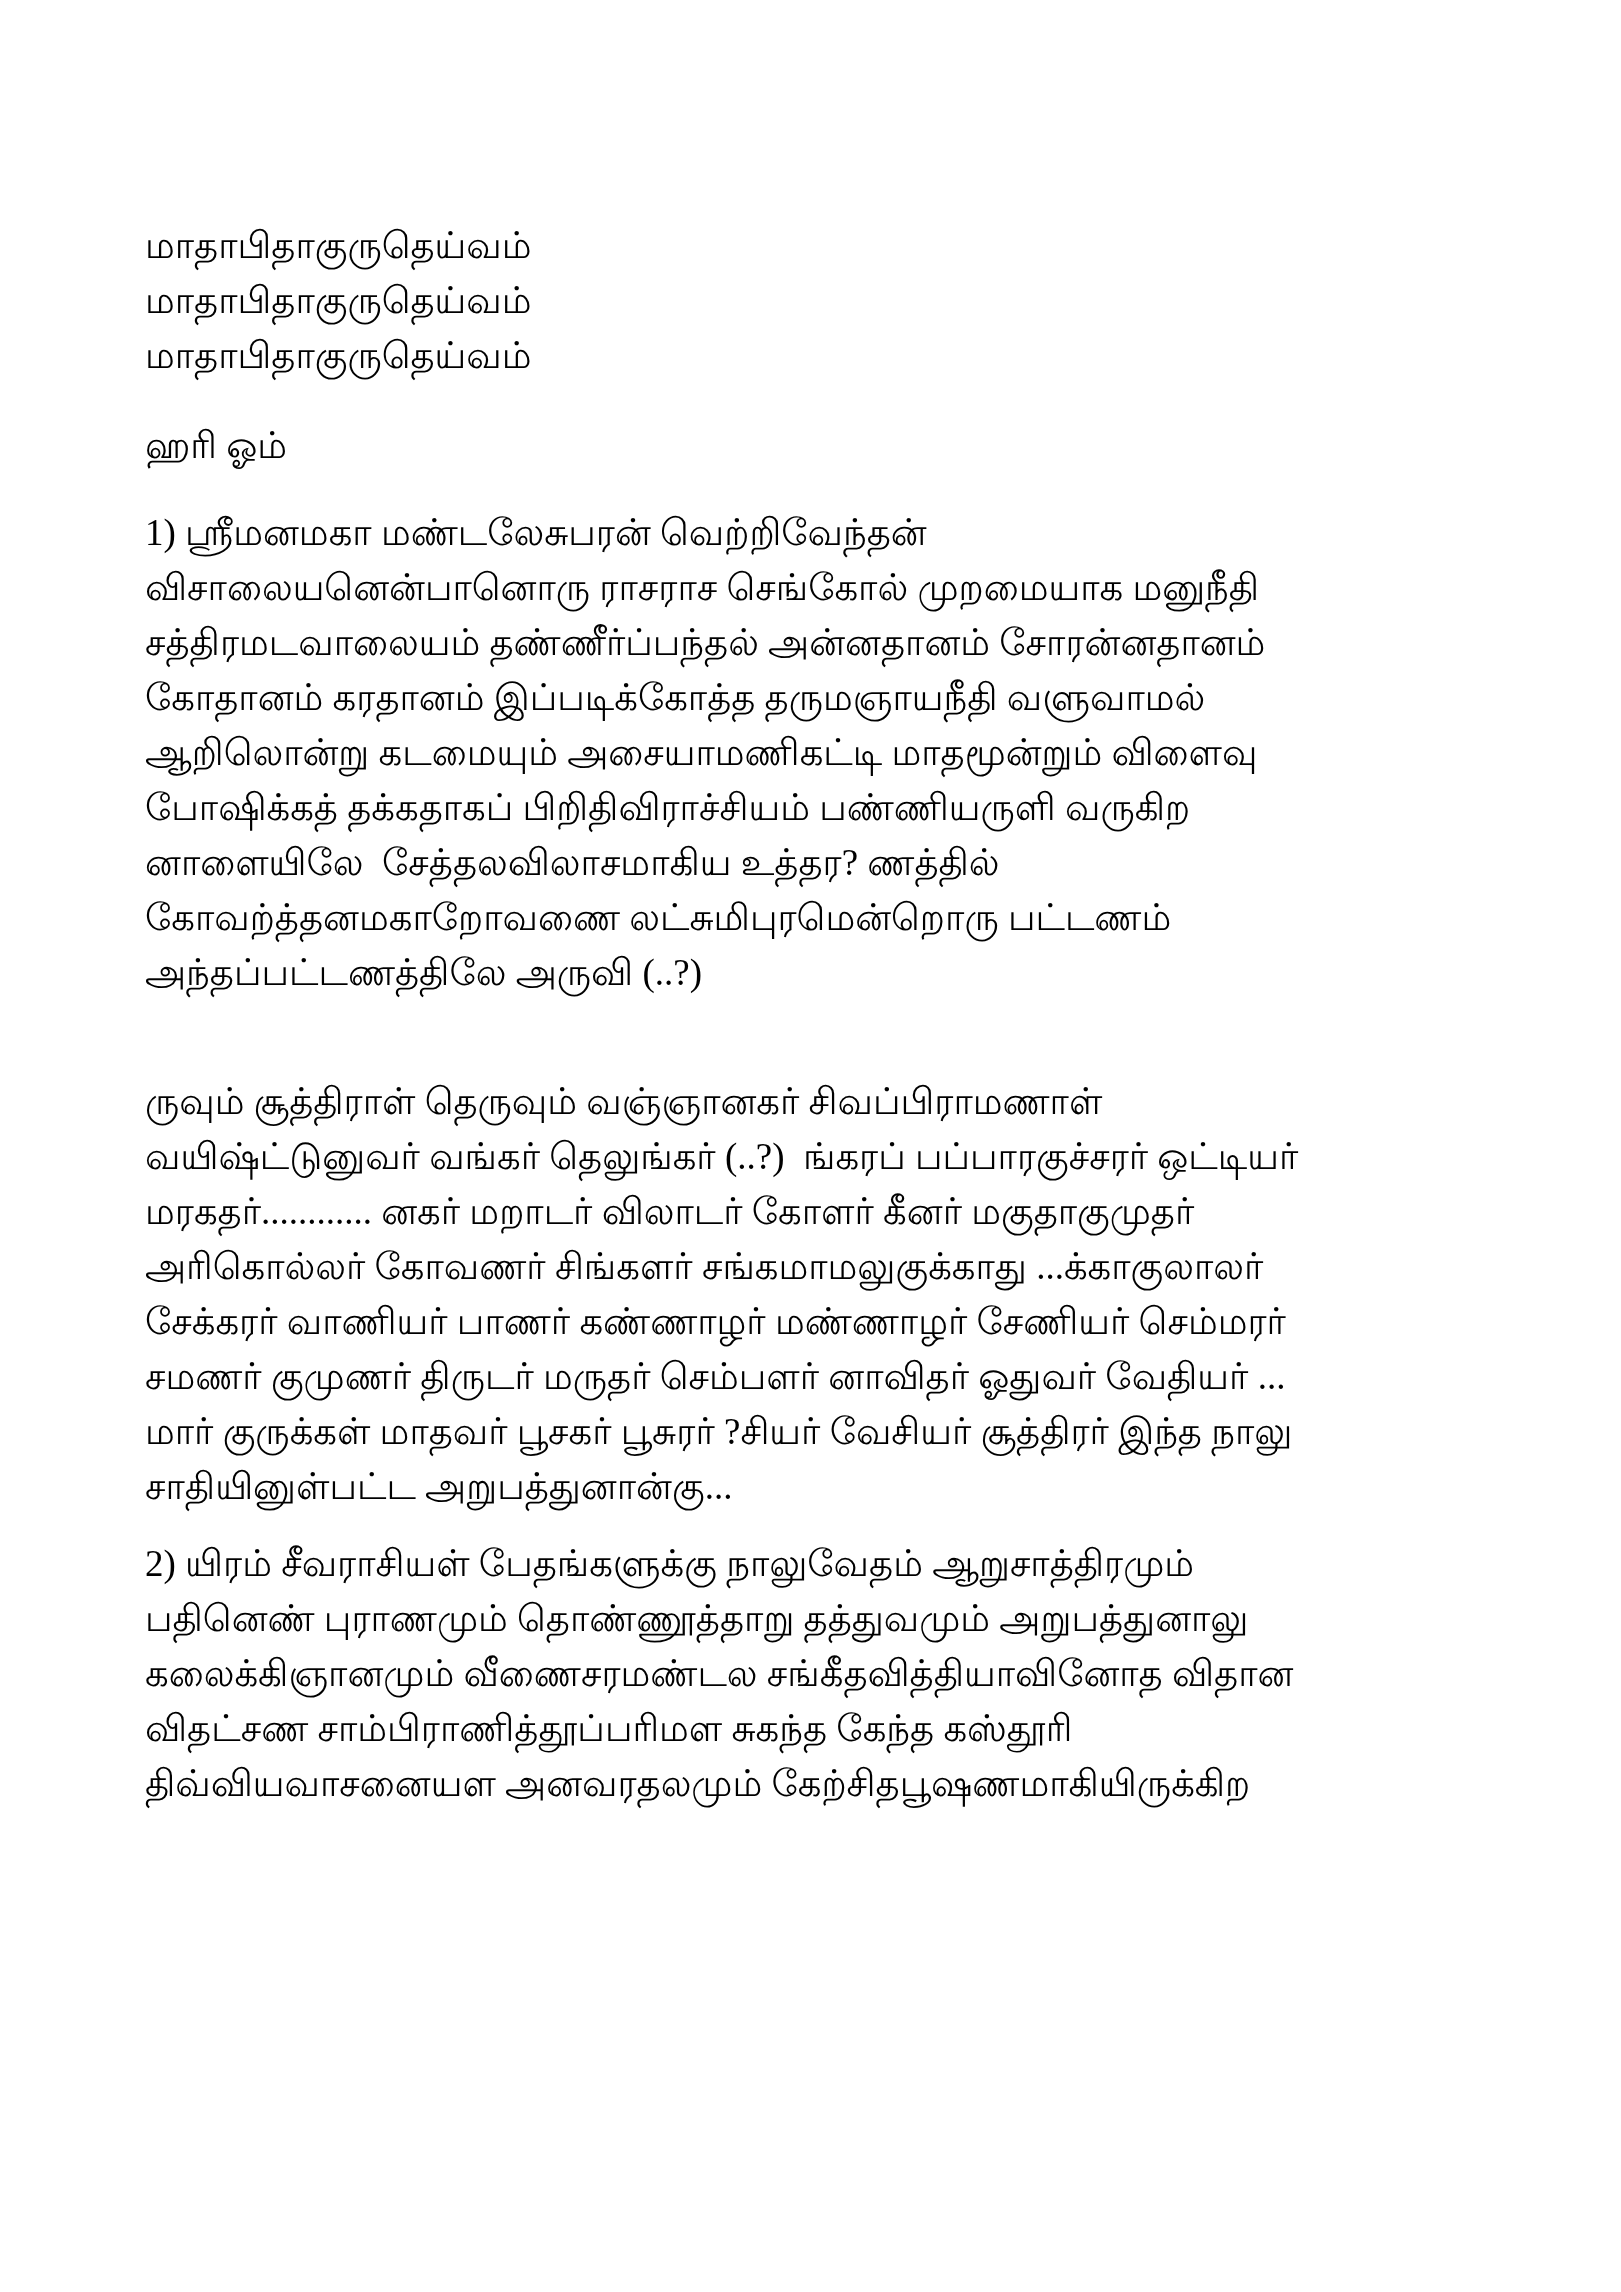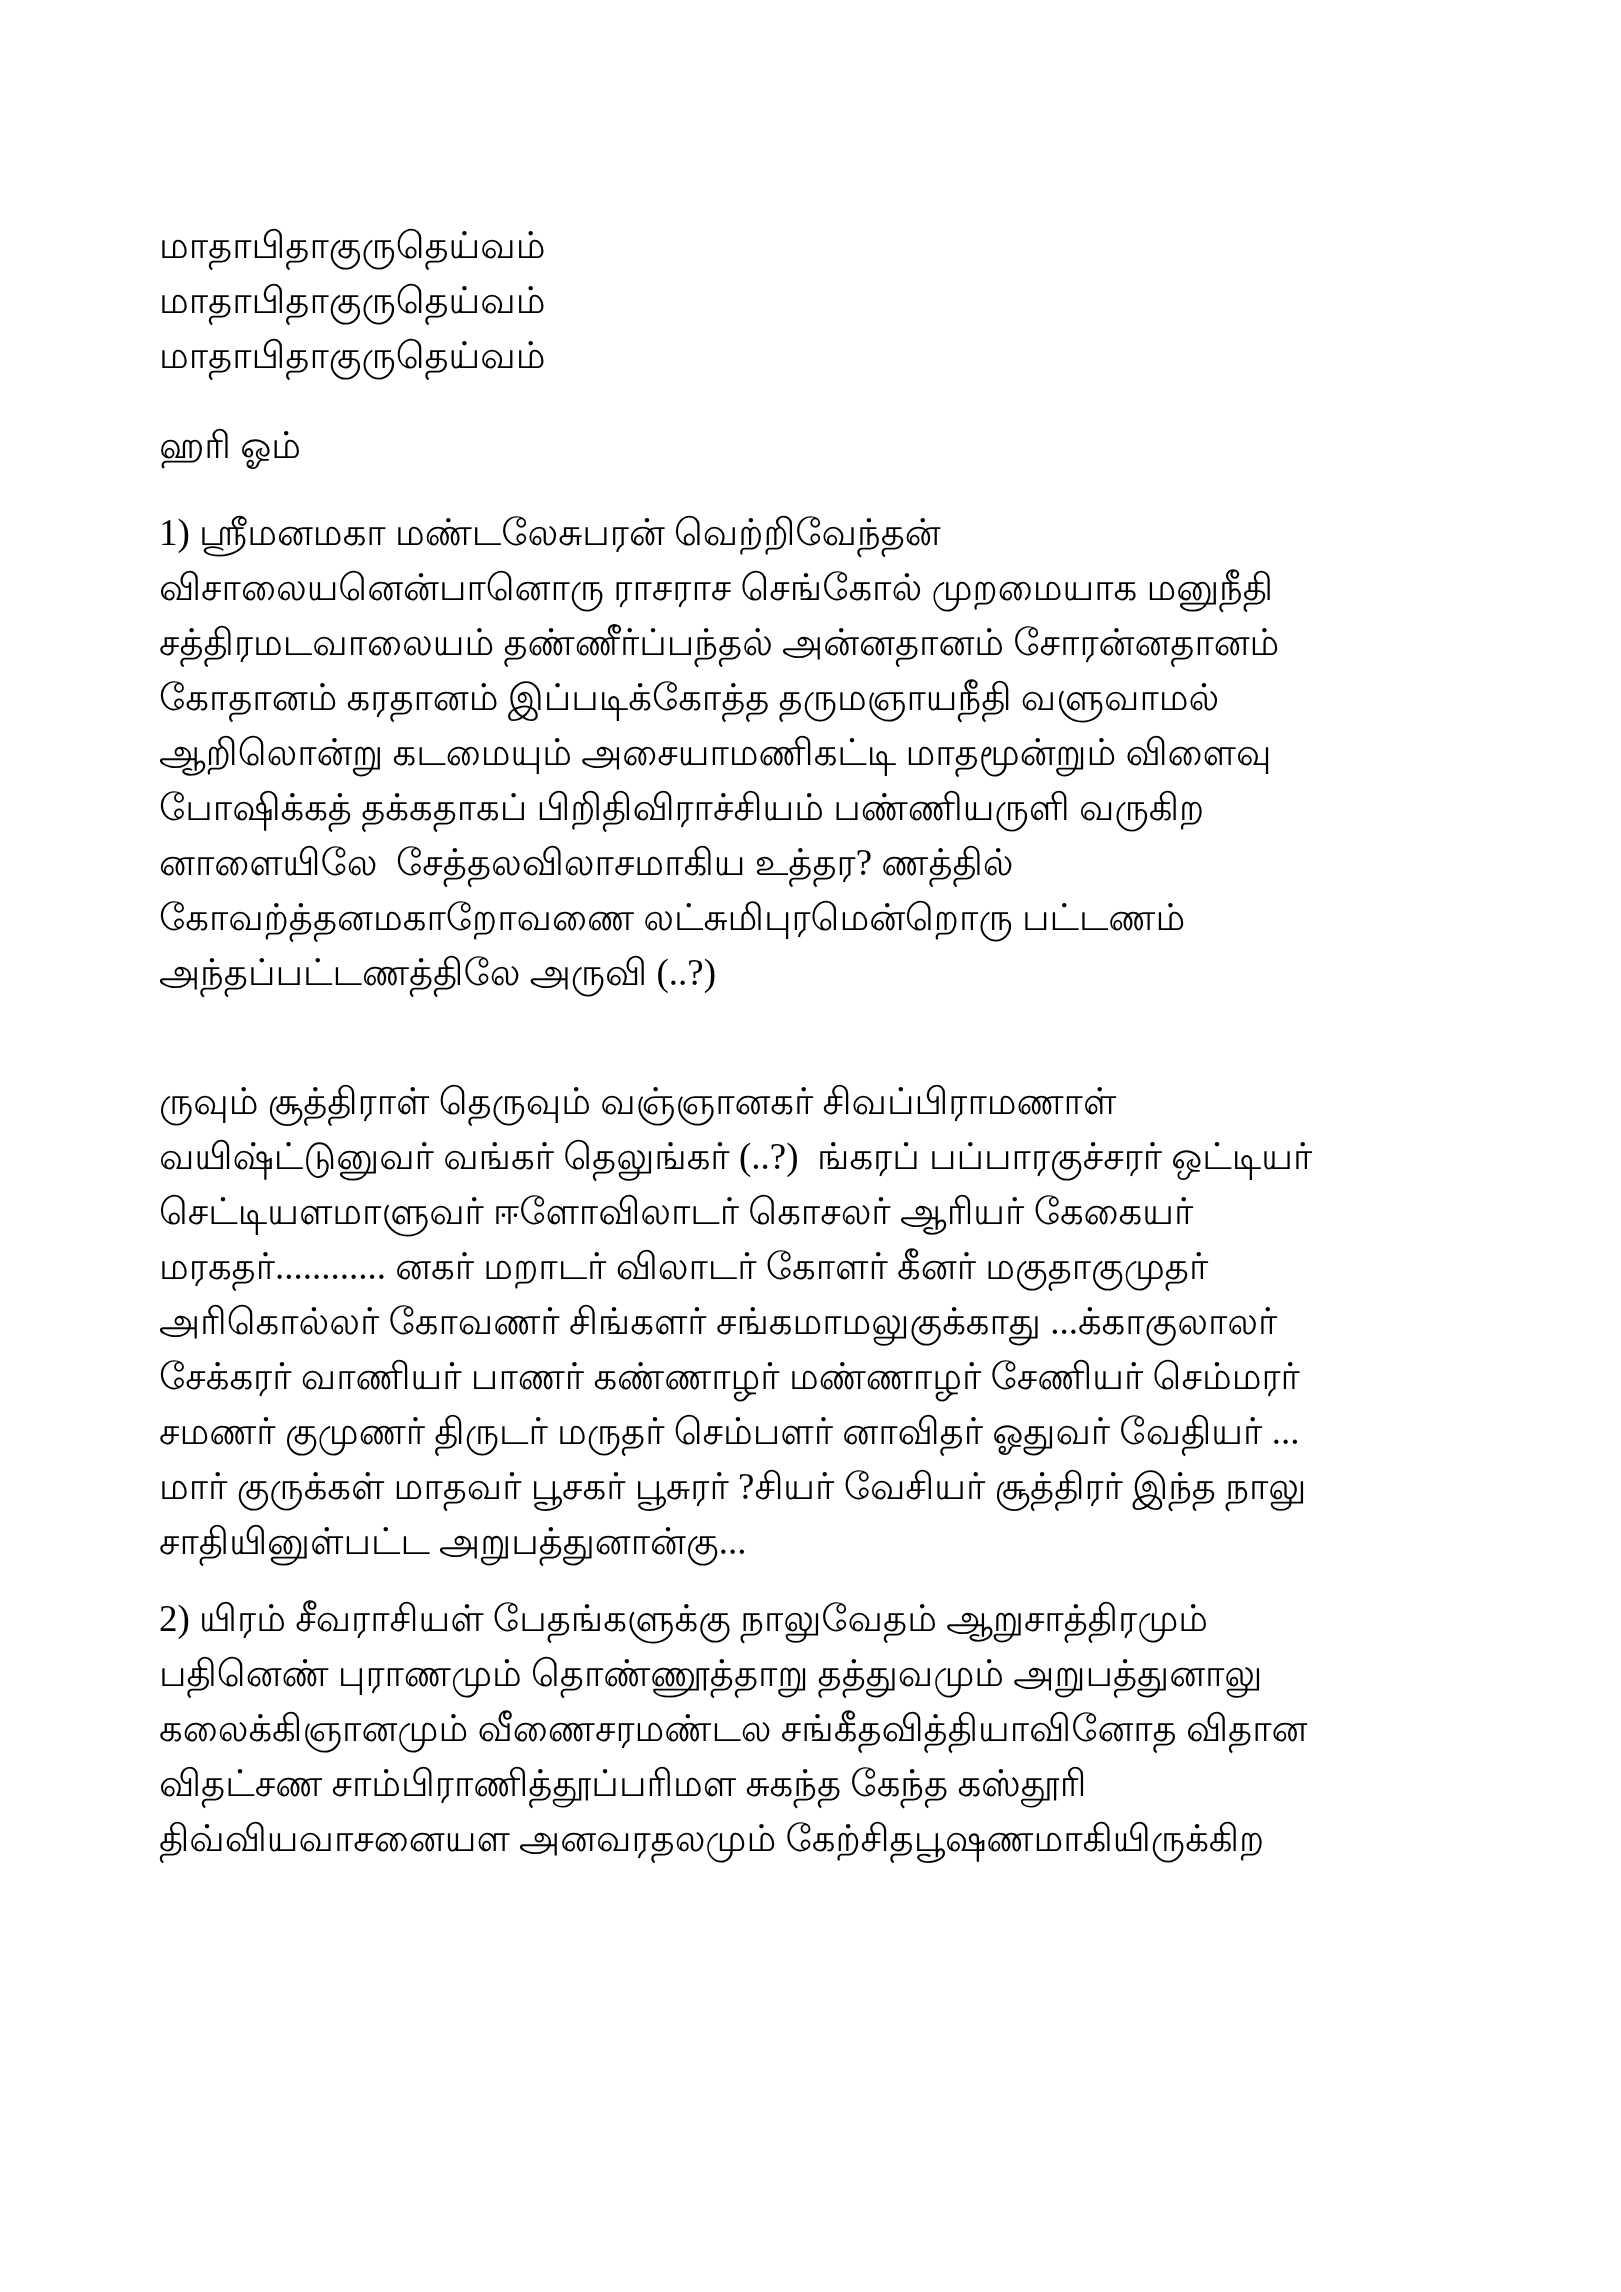--- a/index.html
+++ b/index.html
@@ -11,21 +11,21 @@
     position: relative;
     width: 1621px;
     height: 2293px;
     background: #ffffff;
     overflow: hidden;
     font-family: "Liberation Serif", serif;
     color: #000000;
   }
   .content {
     position: absolute;
-    left: 159px;
+    left: 145px;
     top: 218px;
     width: 1372px;
   }
   .block {
     margin: 0;
   }
   .line {
     font-size: 37px;
     line-height: 55px;
     white-space: pre-wrap;
@@ -60,21 +60,20 @@
       <div class="line">ஆறிலொன்று கடமையும் அசையாமணிகட்டி மாதமூன்றும் விளைவு</div>
       <div class="line">போஷிக்கத் தக்கதாகப் பிறிதிவிராச்சியம் பண்ணியருளி வருகிற</div>
       <div class="line">னாளையிலே  சேத்தலவிலாசமாகிய உத்தர? ணத்தில்</div>
       <div class="line">கோவற்த்தனமகாறோவணை லட்சுமிபுரமென்றொரு பட்டணம்</div>
       <div class="line">அந்தப்பட்டணத்திலே அருவி (..?)</div>
     </div>
 
     <div class="block block-section1b">
       <div class="line">ருவும் சூத்திராள் தெருவும் வஞ்ஞானகர் சிவப்பிராமணாள்</div>
       <div class="line">வயிஷ்ட்டுனுவர் வங்கர் தெலுங்கர் (..?)  ங்கரப் பப்பாரகுச்சரர் ஒட்டியர்</div>
-      <div class="line">செட்டியளமாளுவர் ஈளோவிலாடர் கொசலர் ஆரியர் கேகையர்</div>
       <div class="line">மரகதர்............ னகர் மறாடர் விலாடர் கோளர் கீனர் மகுதாகுமுதர்</div>
       <div class="line">அரிகொல்லர் கோவணர் சிங்களர் சங்கமாமலுகுக்காது ...க்காகுலாலர்</div>
       <div class="line">சேக்கரர் வாணியர் பாணர் கண்ணாழர் மண்ணாழர் சேணியர் செம்மரர்</div>
       <div class="line">சமணர் குமுணர் திருடர் மருதர் செம்பளர் னாவிதர் ஓதுவர் வேதியர் ...</div>
       <div class="line">மார் குருக்கள் மாதவர் பூசகர் பூசுரர் ?சியர் வேசியர் சூத்திரர் இந்த நாலு</div>
       <div class="line">சாதியினுள்பட்ட அறுபத்துனான்கு...</div>
     </div>
 
     <div class="block block-section2">
       <div class="line">2) யிரம் சீவராசியள் பேதங்களுக்கு நாலுவேதம் ஆறுசாத்திரமும்</div>

